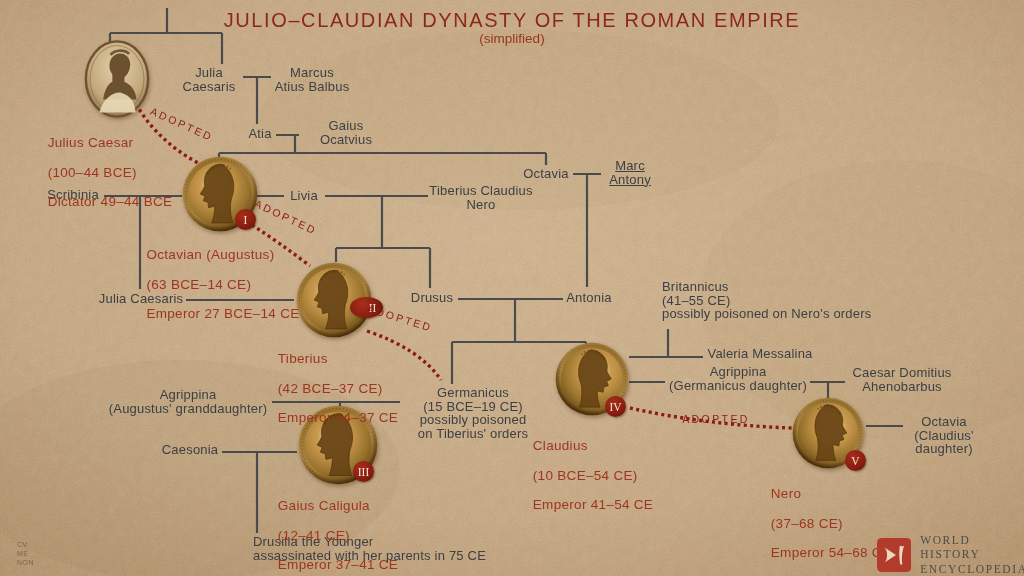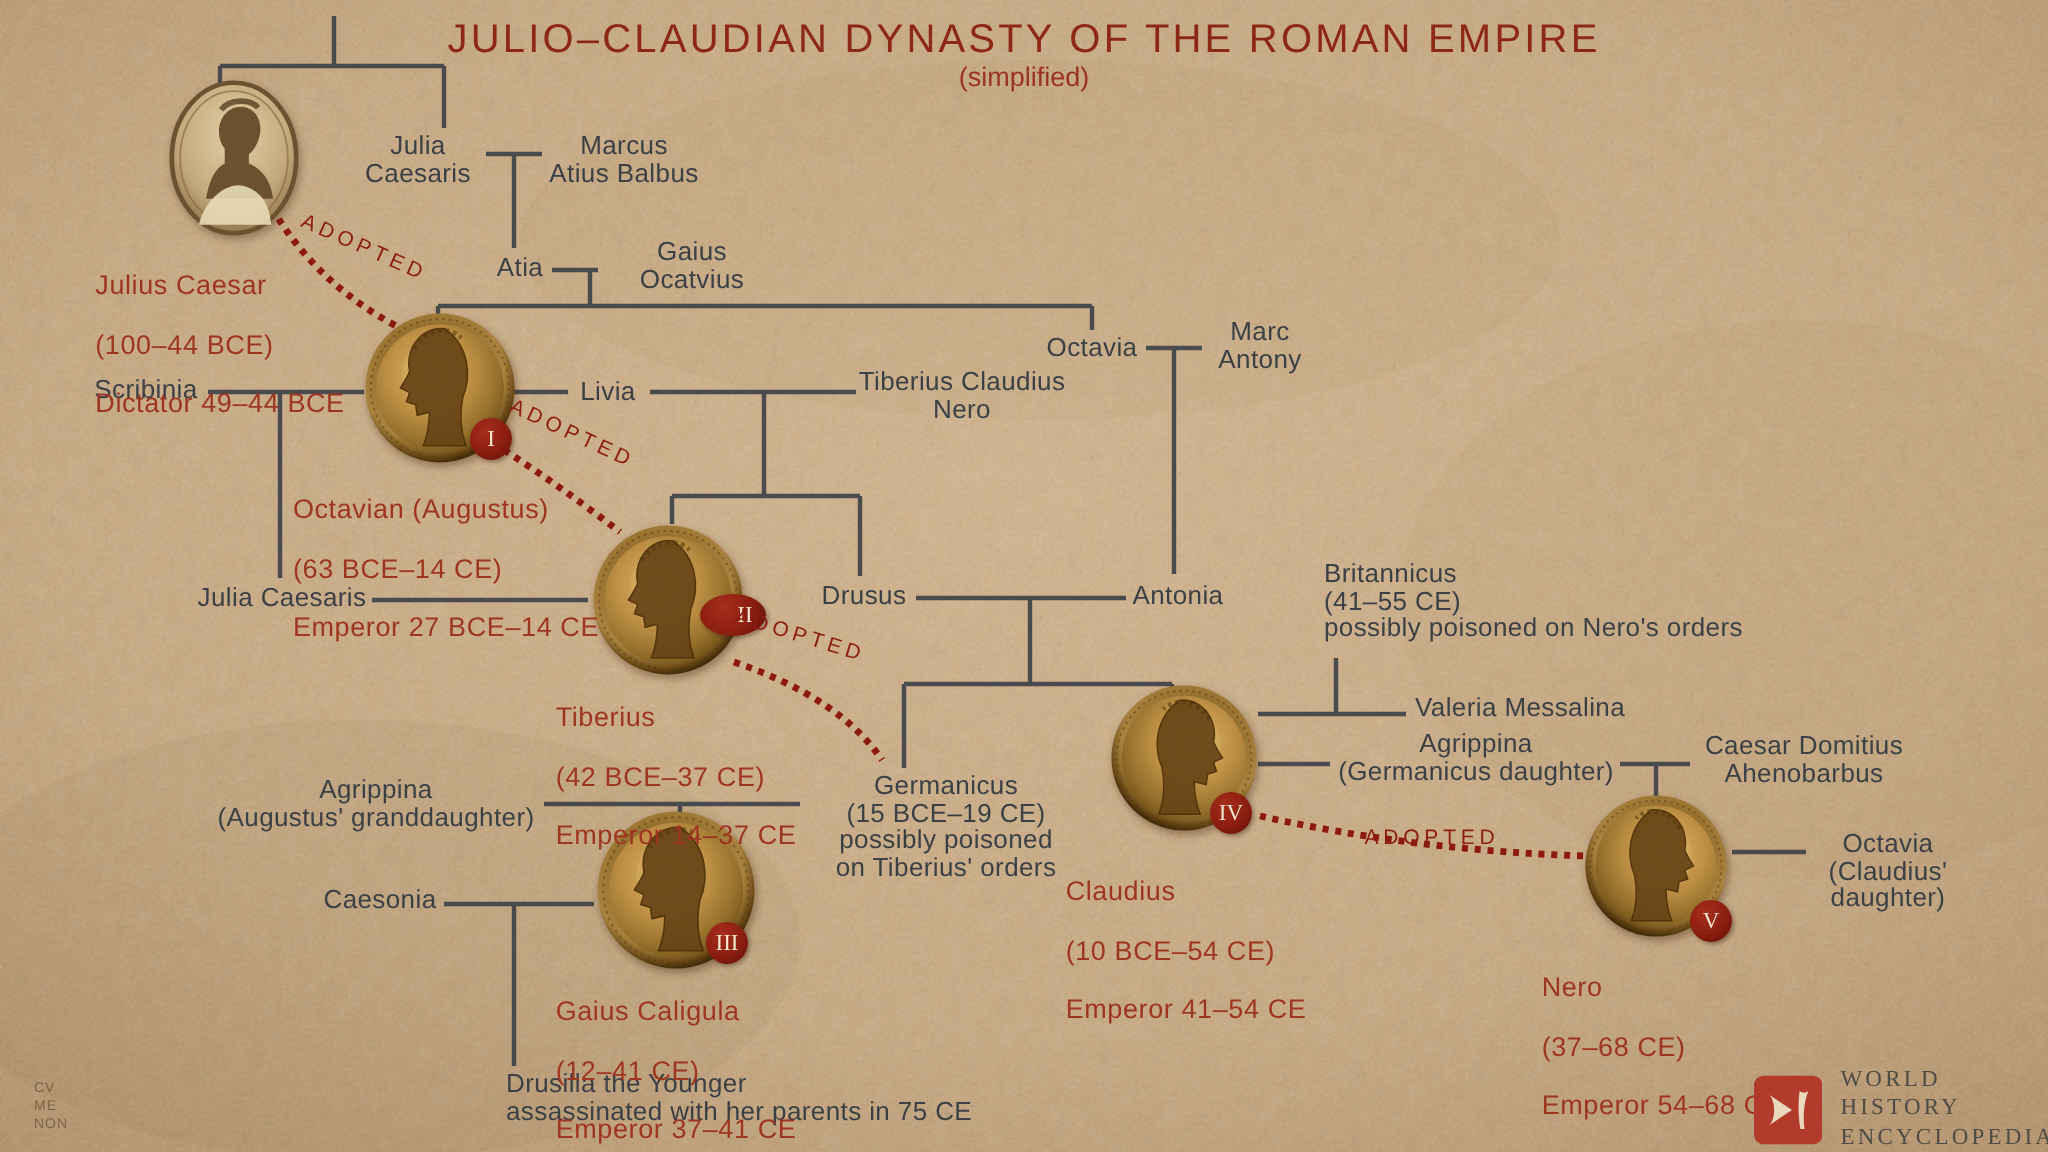--- a/index.html
+++ b/index.html
@@ -174,21 +174,21 @@
   <div class="lbl" style="left:312px;top:66px;">Marcus
 Atius Balbus</div>
   <div class="lbl" style="left:260px;top:127px;">Atia</div>
   <div class="lbl" style="left:346px;top:119px;">Gaius
 Ocatvius</div>
   <div class="lbl" style="left:73px;top:188px;">Scribinia</div>
   <div class="lbl" style="left:304px;top:189px;">Livia</div>
   <div class="lbl" style="left:481px;top:184px;">Tiberius Claudius
 Nero</div>
   <div class="lbl" style="left:546px;top:167px;">Octavia</div>
-  <div class="lbl" style="left:630px;top:159px;">Marc
+  <div class="lbl" style="left:630px;top:159px;text-decoration:underline;">Marc
 Antony</div>
   <div class="lbl" style="left:141px;top:292px;">Julia Caesaris</div>
   <div class="lbl" style="left:432px;top:291px;">Drusus</div>
   <div class="lbl" style="left:589px;top:291px;text-align:center;">Antonia</div>
   <div class="lbl la" style="left:662px;top:280px;">Britannicus
 (41–55 CE)
 possibly poisoned on Nero's orders</div>
   <div class="lbl" style="left:760px;top:347px;">Valeria Messalina</div>
   <div class="lbl" style="left:738px;top:365px;">Agrippina
 (Germanicus daughter)</div>

